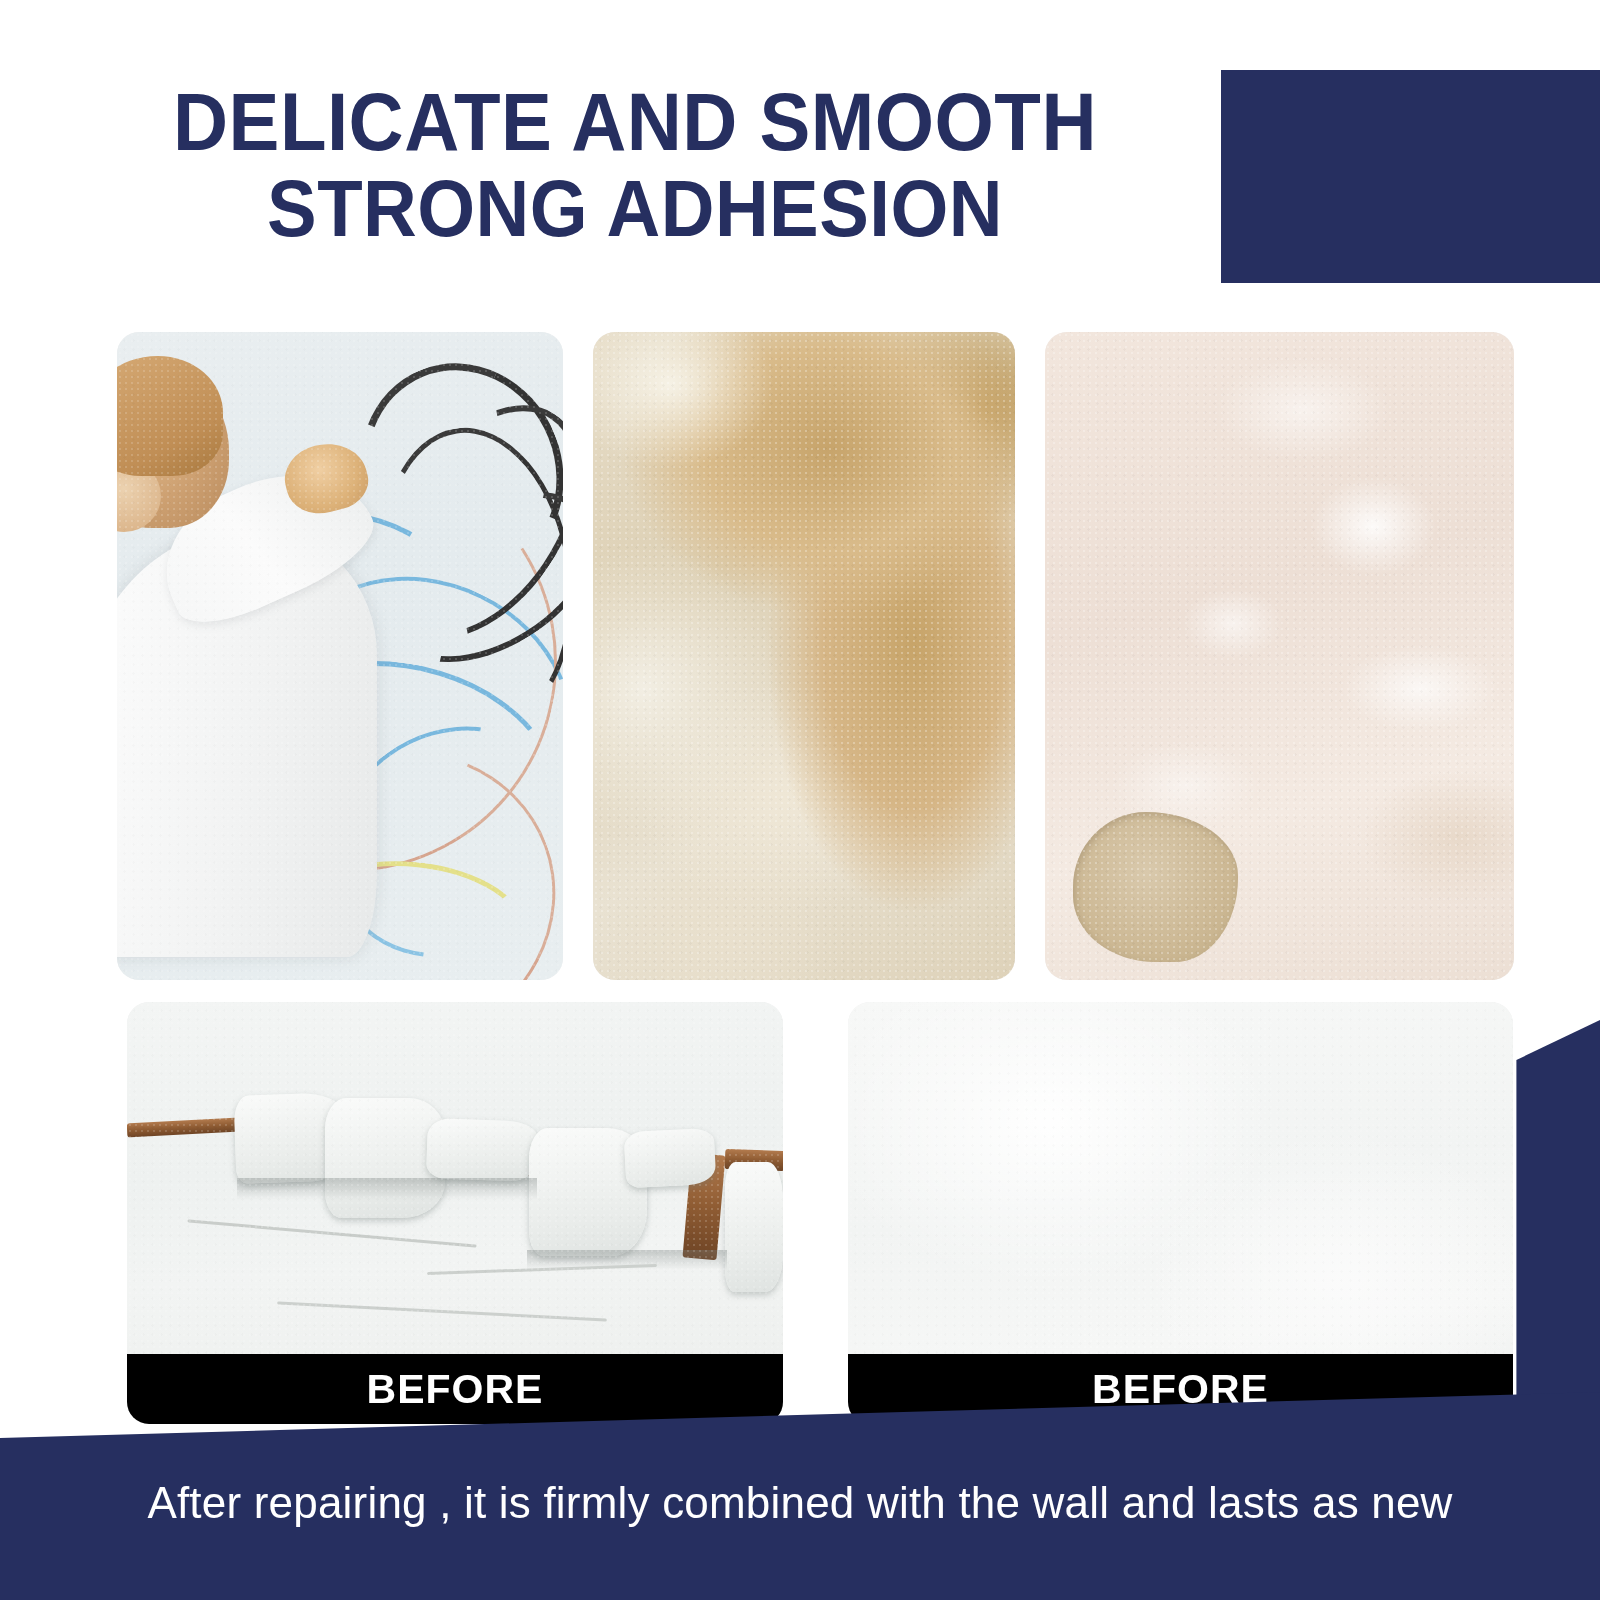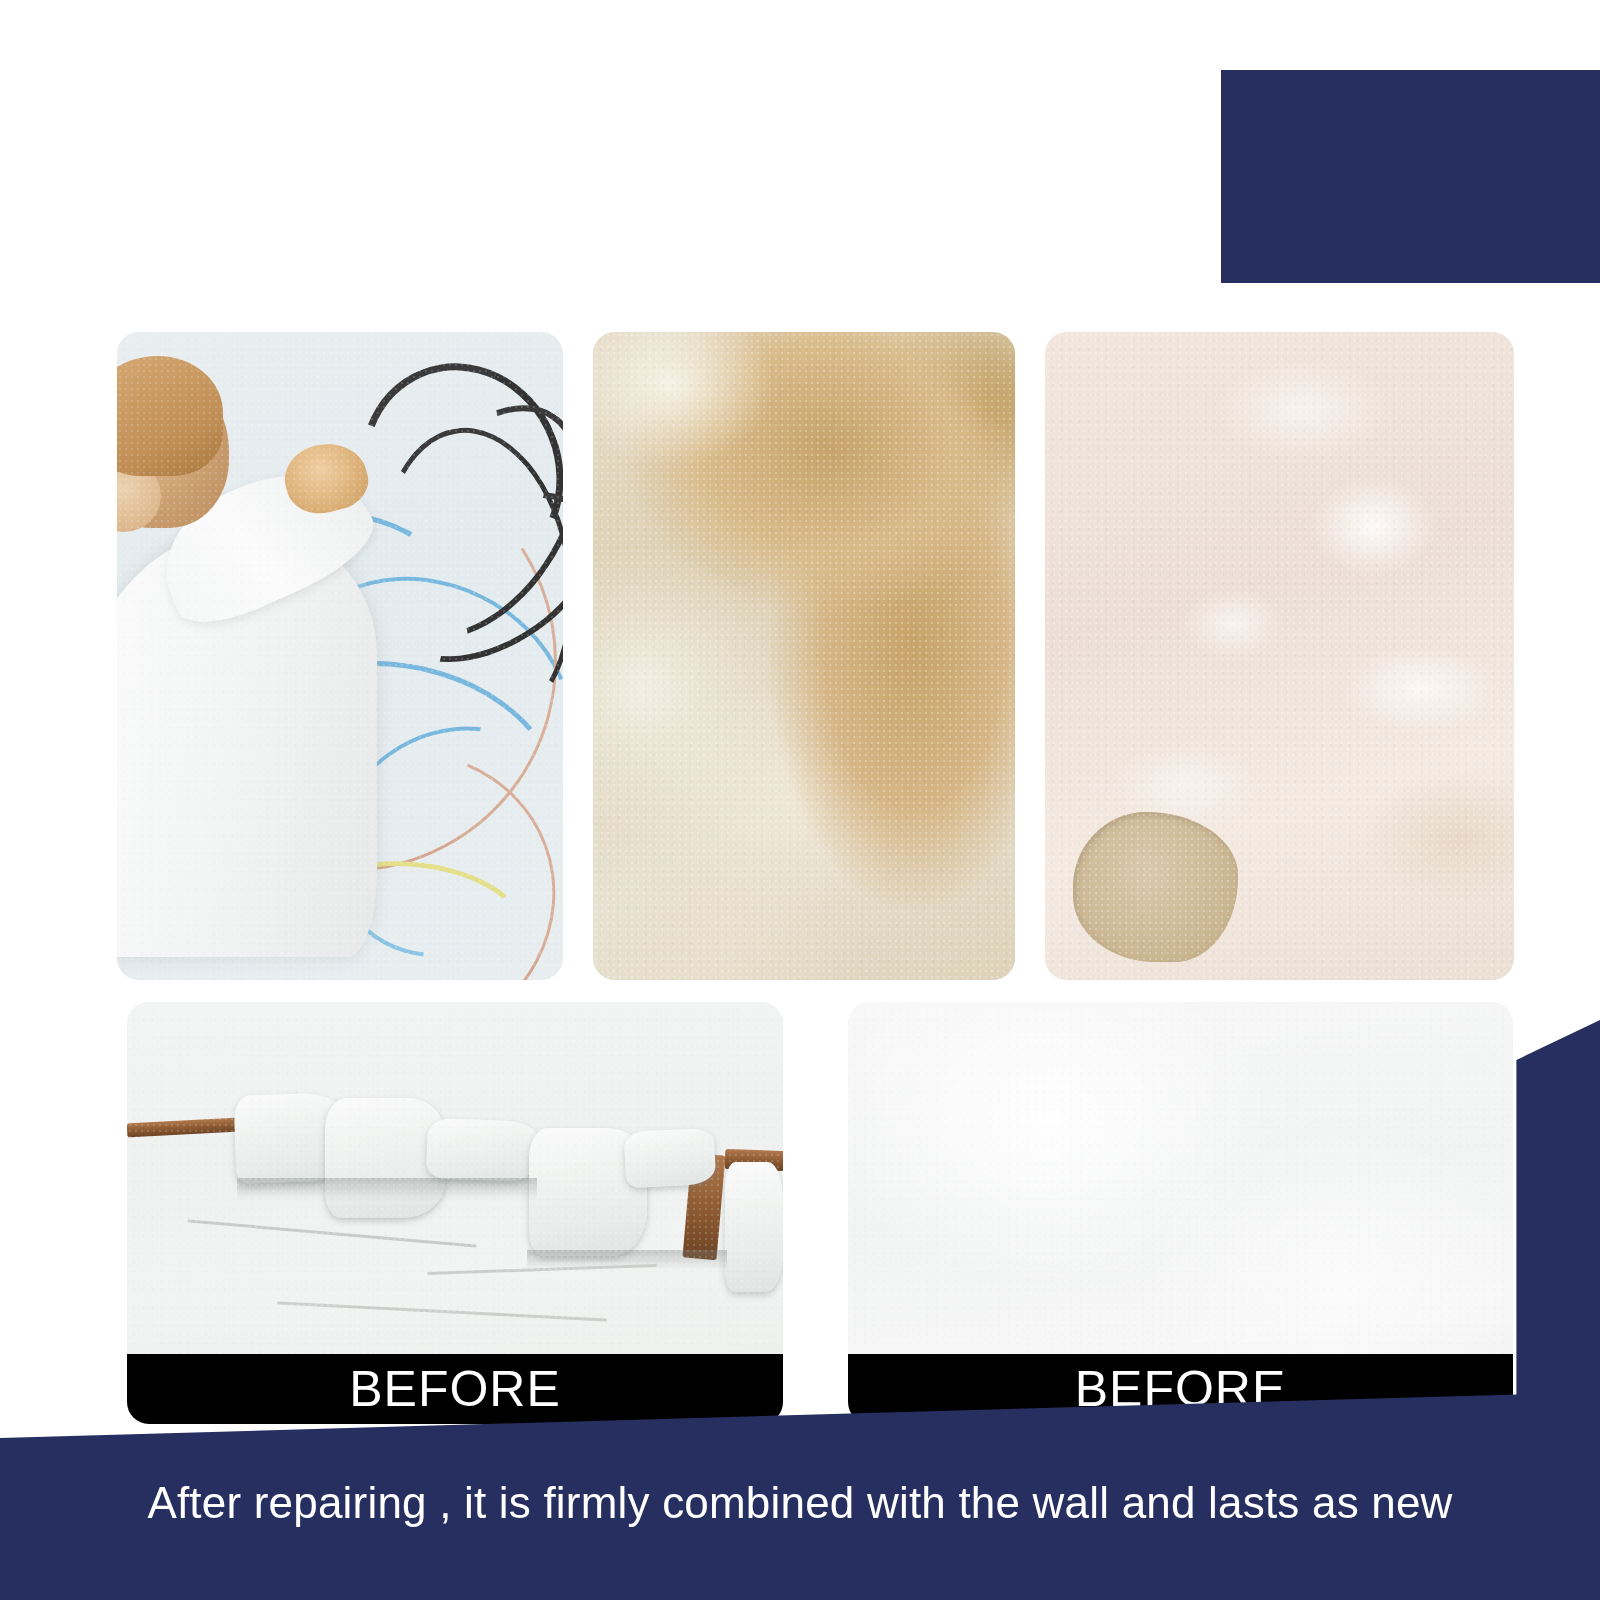--- a/index.html
+++ b/index.html
@@ -168,21 +168,21 @@
   .grain.soft { opacity:.30; }
 
   
   .label-strip {
     position:absolute; left:0; right:0; bottom:0; height:70px;
     background:#000;
     display:flex; align-items:center; justify-content:center;
   }
   .label-strip span {
     font-family:"Liberation Sans Narrow","Liberation Sans", sans-serif;
-    color:#fff; font-weight:400; font-size:50px; letter-spacing:1px;
+    color:#fff; font-weight:700; font-size:41px; letter-spacing:1px;
   }
 
   
   .bottom-band {
     position:absolute; left:0; top:1392px; width:1600px; height:208px;
     background:var(--navy);
     clip-path:polygon(0 46px, 1600px 0, 1600px 208px, 0 208px);
   }
   .navy-wedge {
     position:absolute; left:1505px; top:1020px; width:95px; height:390px;
@@ -204,20 +204,24 @@
 </style>
 </head>
 <body>
 
 <div class="canvas">
 
   <div class="header-block">
 
     <div class="navy-corner"></div>
 
+    <div class="title-wrap">
+      <div class="title-line title-line-1">DELICATE AND SMOOTH</div>
+      <div class="title-line title-line-2">STRONG ADHESION</div>
+    </div>
   </div>
 
   <div class="card" style="left:117px; top:332px; width:446px; height:648px;">
     <div class="photo ph-kid">
       <div class="scrib">
         <div class="s-blue" style="left:40px;  top:180px; width:330px; height:300px; border-width:5px; transform:rotate(-14deg);"></div>
         <div class="s-blue" style="left:160px; top:250px; width:300px; height:250px; border-width:4px; transform:rotate(26deg);"></div>
         <div class="s-blue" style="left:90px;  top:330px; width:360px; height:280px; border-width:5px; transform:rotate(8deg);"></div>
         <div class="s-blue" style="left:210px; top:400px; width:250px; height:220px; border-width:4px; transform:rotate(-36deg);"></div>
         <div class="s-red" style="left:20px;  top:120px; width:420px; height:420px; border-width:3px; transform:rotate(12deg);"></div>

